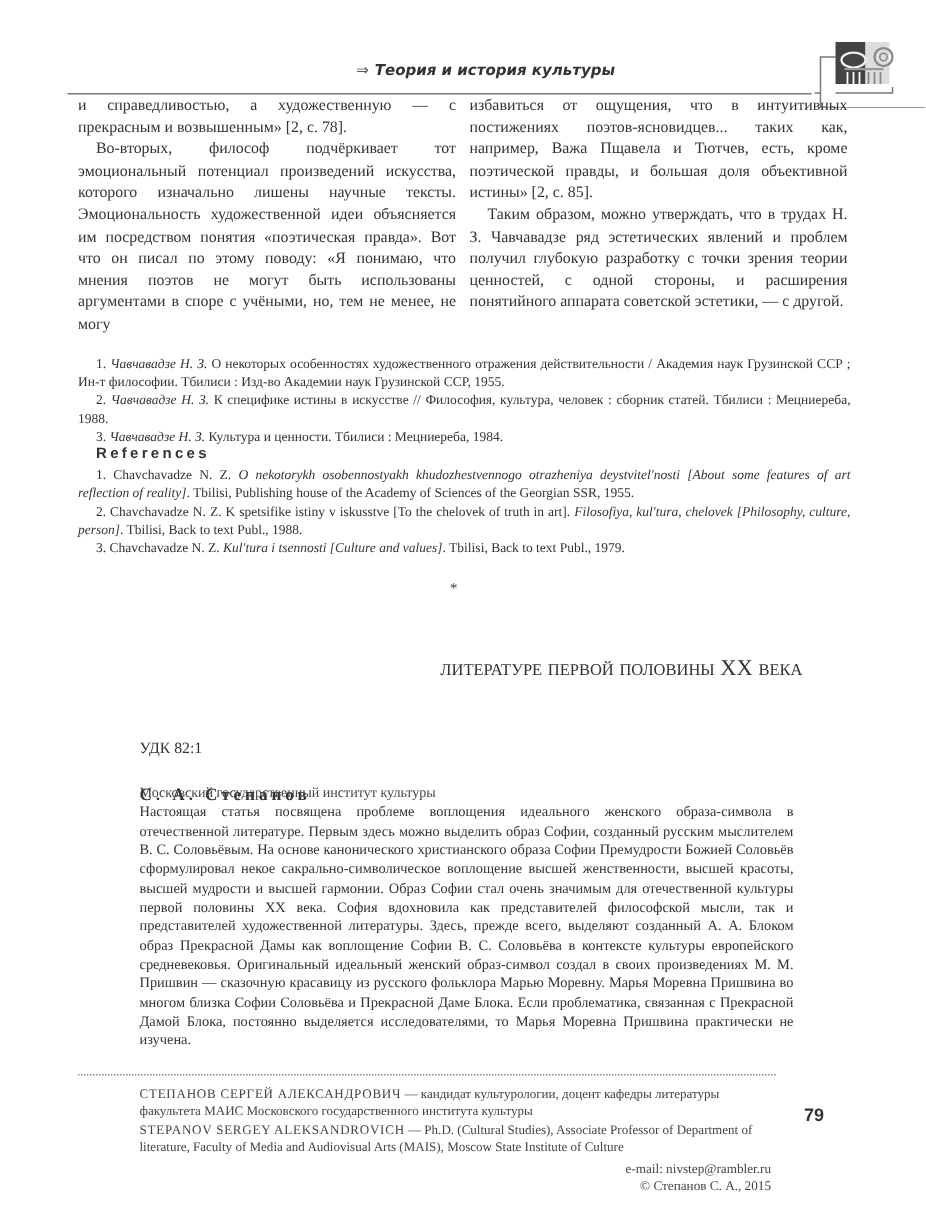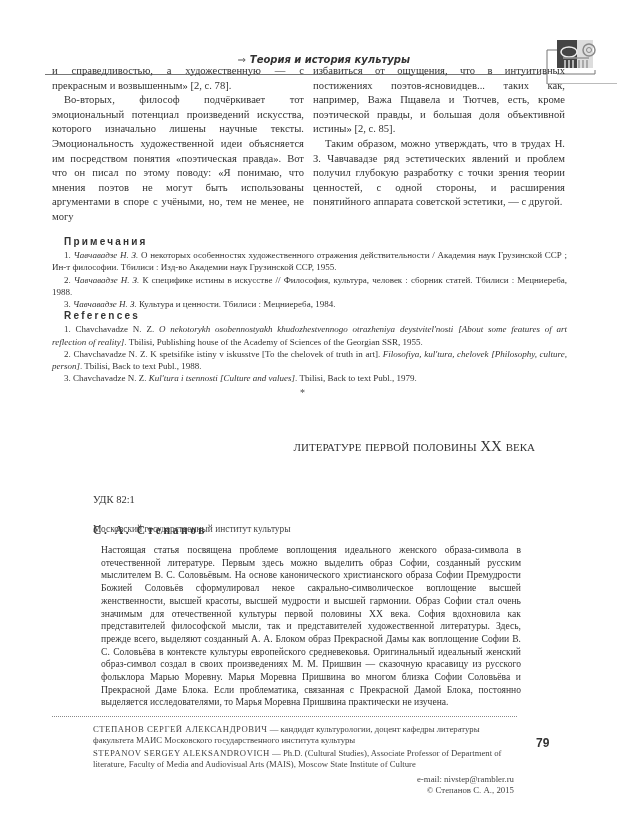--- a/index.html
+++ b/index.html
@@ -1,20 +1,20 @@
 <!DOCTYPE html>
 <html><head>
 <meta charset="utf-8">
 <style>
   html, body { margin: 0; padding: 0; background: #ffffff; }
   body { width: 617px; height: 820px; position: relative; overflow: hidden;
          font-family: "Liberation Serif", "DejaVu Serif", serif; color: #2a2a2a; }
 
   
-  .run-head { position: absolute; left: 0; top: 12px; width: 505px; height: 80px; }
+  .run-head { position: absolute; left: 0; top: 0; width: 505px; height: 80px; }
   .run-head .rule { position: absolute; left: 45px; top: 62px; width: 496px; height: 1px; background: #777; }
   .run-head .section { position: absolute; right: 95px; top: 42px; font-family: "DejaVu Sans", sans-serif;
                        font-size: 10px; font-weight: bold; font-style: italic; color: #333; white-space: nowrap; }
   .run-head .section .arrow { font-style: normal; font-weight: normal; margin-right: 4px; color: #555; }
   .logo { position: absolute; left: 543px; top: 28px; width: 74px; height: 44px; }
 
   
   .col { position: absolute; top: 64px; width: 252px; font-size: 10.6px; line-height: 14.6px;
          text-align: justify; color: #333; }
   .col.left { left: 52px; }
@@ -36,21 +36,21 @@
   .art-title .line1 { font-size: 15px; letter-spacing: 0.2px; line-height: 22px; font-variant: small-caps; }
   .art-title .line1 .cap { font-size: 28px; font-style: italic; font-family: "DejaVu Serif", serif; font-weight: normal; }
   .art-title .line2 { font-size: 15px; line-height: 22px; font-variant: small-caps; margin-top: 10px; }
 
   .udk { position: absolute; left: 93px; top: 494px; font-size: 10.5px; color: #333; }
   .author { position: absolute; left: 93px; top: 524px; font-size: 11.5px; font-weight: bold; letter-spacing: 2.6px; color: #333; }
   .affil { position: absolute; left: 93px; top: 524px; font-size: 9.4px; color: #444; }
 
   .abstract { position: absolute; left: 93px; top: 536px; width: 436px; font-size: 9.6px; line-height: 12.7px;
               text-align: justify; color: #333; }
-  .abstract p { margin: 8px; }
+  .abstract p { margin: 0; }
   .abstract .kw-label { font-style: italic; }
 
   .dotted { position: absolute; left: 52px; top: 716px; width: 465px; border-top: 1px dotted #888; }
 
   .bio { position: absolute; left: 93px; top: 724px; width: 420px; font-size: 8.7px; line-height: 11px; color: #444; }
   .bio p { margin: 0 0 2px 0; }
   .bio .caps { letter-spacing: 0.5px; }
   .page-num { position: absolute; left: 536px; top: 736px; font-family: "Liberation Sans", sans-serif;
               font-size: 12px; font-weight: bold; color: #333; }
   .contact { position: absolute; right: 103px; top: 774px; font-size: 8.8px; line-height: 11px; text-align: right; color: #444; }
@@ -85,21 +85,20 @@
 <div class="col left">
   <p>и справедливостью, а художественную — с прекрасным и возвышенным» [2, с. 78].</p>
   <p class="indent">Во-вторых, философ подчёркивает тот эмоциональный потенциал произведений искусства, которого изначально лишены научные тексты. Эмоциональность художественной идеи объясняется им посредством понятия «поэтическая правда». Вот что он писал по этому поводу: «Я понимаю, что мнения поэтов не могут быть использованы аргументами в споре с учёными, но, тем не менее, не могу</p>
 </div>
 <div class="col right">
   <p>избавиться от ощущения, что в интуитивных постижениях поэтов-ясновидцев... таких как, например, Важа Пщавела и Тютчев, есть, кроме поэтической правды, и большая доля объективной истины» [2, с. 85].</p>
   <p class="indent">Таким образом, можно утверждать, что в трудах Н. З. Чавчавадзе ряд эстетических явлений и проблем получил глубокую разработку с точки зрения теории ценностей, с одной стороны, и расширения понятийного аппарата советской эстетики, — с другой.</p>
 </div>
 
 <div class="notes">
-  <h4>Примечания</h4>
   <p>1. <i>Чавчавадзе Н. З.</i><span> О некоторых особенностях художественного отражения действительности / Академия наук Грузинской ССР ; Ин-т философии. Тбилиси : Изд-во Академии наук Грузинской ССР, 1955.</span></p>
   <p>2. <i>Чавчавадзе Н. З.</i><span> К специфике истины в искусстве // Философия, культура, человек : сборник статей. Тбилиси : Мецниереба, 1988.</span></p>
   <p>3. <i>Чавчавадзе Н. З.</i><span> Культура и ценности. Тбилиси : Мецниереба, 1984.</span></p>
 
   <h4 class="refs-head">References</h4>
   <p>1. <span>Chavchavadze N. Z. </span><i>O nekotorykh osobennostyakh khudozhestvennogo otrazheniya deystvitel'nosti [About some features of art reflection of reality]</i><span>. Tbilisi, Publishing house of the Academy of Sciences of the Georgian SSR, 1955.</span></p>
   <p>2. <span>Chavchavadze N. Z. K spetsifike istiny v iskusstve [To the chelovek of truth in art]. </span><i>Filosofiya, kul'tura, chelovek [Philosophy, culture, person]</i><span>. Tbilisi, Back to text Publ., 1988.</span></p>
   <p>3. <span>Chavchavadze N. Z. </span><i>Kul'tura i tsennosti [Culture and values]</i><span>. Tbilisi, Back to text Publ., 1979.</span></p>
 </div>
 <div class="star">*</div>

